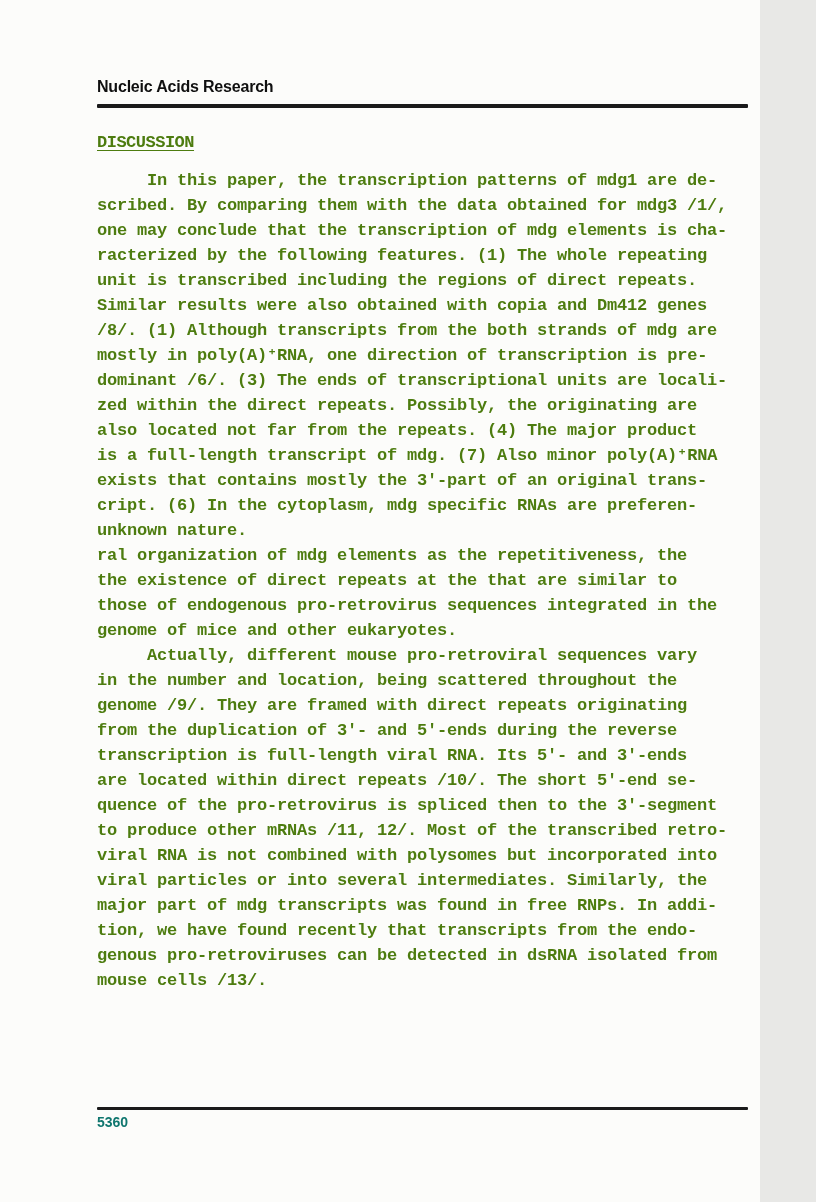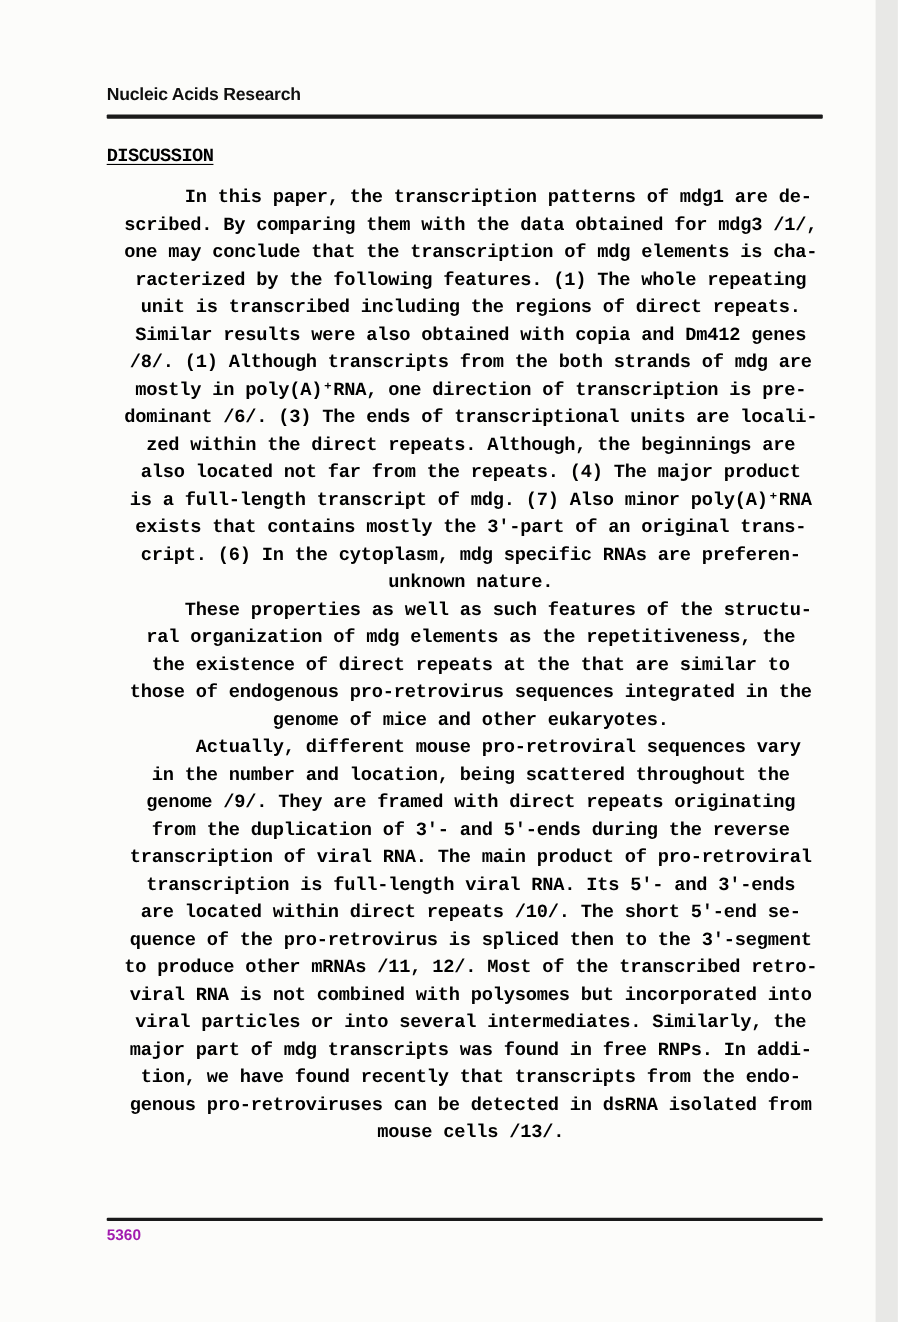--- a/index.html
+++ b/index.html
@@ -8,21 +8,20 @@
     background: #e8e8e6;
     font-family: "Liberation Sans", sans-serif;
   }
   .page {
     position: relative;
     width: 760px;
     height: 1202px;
     background: #fcfcfa;
     overflow: hidden;
     color: #141414;
-    padding-left: 36px;
   }
   .journal-header {
     position: absolute;
     left: 97px;
     top: 78px;
     font-family: "Liberation Sans", sans-serif;
     font-weight: bold;
     font-size: 16px;
     letter-spacing: -0.2px;
     color: #101010;
@@ -38,29 +37,29 @@
   }
   .content {
     position: absolute;
     left: 97px;
     top: 130px;
     width: 662px;
     font-family: "Liberation Mono", "DejaVu Sans Mono", monospace;
     font-weight: bold;
     font-size: 17px;
     line-height: 25px;
-    color: #000000;
+    color: #4d7c0f;
   }
   .section-heading {
     text-decoration: underline;
     text-underline-offset: 3px;
     margin-bottom: 13px;
     letter-spacing: -0.5px;
   }
-  .paragraph { margin: 0; text-align: center; }
+  .paragraph { margin: 0; }
   .line {
     white-space: pre;
     letter-spacing: -0.2px;
     height: 25px;
   }
   .footer-rule {
     position: absolute;
     left: 97px;
     top: 1107px;
     width: 651px;
@@ -68,21 +67,21 @@
     background: #1a1a1a;
     border-radius: 1px;
   }
   .page-number {
     position: absolute;
     left: 97px;
     top: 1114px;
     font-family: "Liberation Sans", sans-serif;
     font-weight: bold;
     font-size: 14px;
-    color: #a21caf;
+    color: #0f766e;
   }
 </style>
 </head>
 <body>
 
 <div class="page">
 
   <div class="journal-header">Nucleic Acids Research</div>
   <div class="header-rule"></div>
 
@@ -92,42 +91,40 @@
     <div class="paragraph">
       <div class="line">     In this paper, the transcription patterns of mdg1 are de-</div>
       <div class="line">scribed. By comparing them with the data obtained for mdg3 /1/,</div>
       <div class="line">one may conclude that the transcription of mdg elements is cha-</div>
       <div class="line">racterized by the following features. (1) The whole repeating</div>
       <div class="line">unit is transcribed including the regions of direct repeats.</div>
       <div class="line">Similar results were also obtained with copia and Dm412 genes</div>
       <div class="line">/8/. (1) Although transcripts from the both strands of mdg are</div>
       <div class="line">mostly in poly(A)⁺RNA, one direction of transcription is pre-</div>
       <div class="line">dominant /6/. (3) The ends of transcriptional units are locali-</div>
-      <div class="line">zed within the direct repeats. Although, the beginnings are</div>
+      <div class="line">zed within the direct repeats. Possibly, the originating are</div>
       <div class="line">also located not far from the repeats. (4) The major product</div>
       <div class="line">is a full-length transcript of mdg. (7) Also minor poly(A)⁺RNA</div>
       <div class="line">exists that contains mostly the 3'-part of an original trans-</div>
       <div class="line">cript. (6) In the cytoplasm, mdg specific RNAs are preferen-</div>
       <div class="line">unknown nature.</div>
     </div>
 
     <div class="paragraph">
-      <div class="line">     These properties as well as such features of the structu-</div>
       <div class="line">ral organization of mdg elements as the repetitiveness, the</div>
       <div class="line">the existence of direct repeats at the that are similar to</div>
       <div class="line">those of endogenous pro-retrovirus sequences integrated in the</div>
       <div class="line">genome of mice and other eukaryotes.</div>
     </div>
 
     <div class="paragraph">
       <div class="line">     Actually, different mouse pro-retroviral sequences vary</div>
       <div class="line">in the number and location, being scattered throughout the</div>
       <div class="line">genome /9/. They are framed with direct repeats originating</div>
       <div class="line">from the duplication of 3'- and 5'-ends during the reverse</div>
-      <div class="line">transcription of viral RNA. The main product of pro-retroviral</div>
       <div class="line">transcription is full-length viral RNA. Its 5'- and 3'-ends</div>
       <div class="line">are located within direct repeats /10/. The short 5'-end se-</div>
       <div class="line">quence of the pro-retrovirus is spliced then to the 3'-segment</div>
       <div class="line">to produce other mRNAs /11, 12/. Most of the transcribed retro-</div>
       <div class="line">viral RNA is not combined with polysomes but incorporated into</div>
       <div class="line">viral particles or into several intermediates. Similarly, the</div>
       <div class="line">major part of mdg transcripts was found in free RNPs. In addi-</div>
       <div class="line">tion, we have found recently that transcripts from the endo-</div>
       <div class="line">genous pro-retroviruses can be detected in dsRNA isolated from</div>
       <div class="line">mouse cells /13/.</div>

